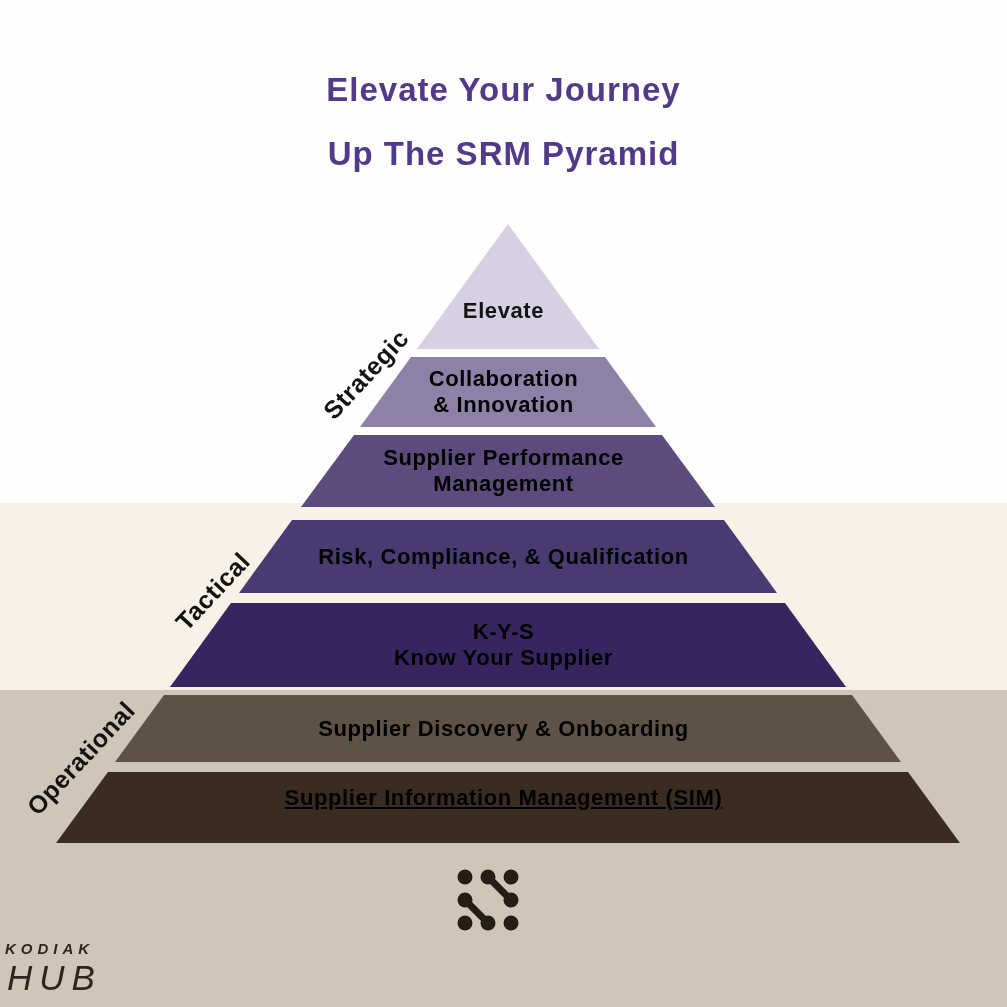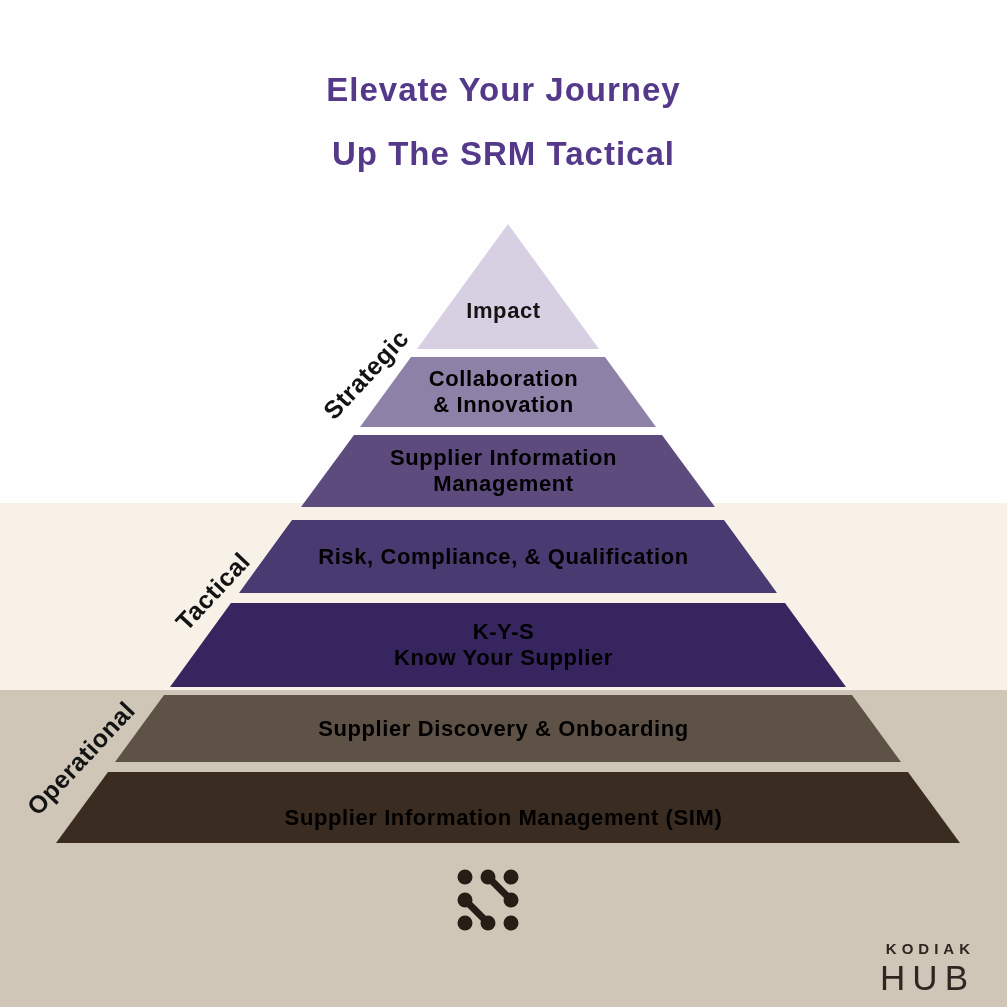--- a/index.html
+++ b/index.html
@@ -31,70 +31,70 @@
     text-align:center;white-space:pre-line;
     font-size:22px;font-weight:600;letter-spacing:0.6px;line-height:26px;
     color:#000000;
   }
   .tl-1{top:282px;height:58px;color:#141414;}
   .tl-2{top:357px;height:70px;}
   .tl-3{top:435px;height:72px;}
   .tl-4{top:520px;height:73px;border-radius:31px;}
   .tl-5{top:603px;height:84px;}
   .tl-6{top:695px;height:67px;border-radius:27px;}
-  .tl-7{top:792px;height:51px;}
+  .tl-7{top:772px;height:51px;text-decoration:underline;}
 
   
   .stage-label{
     position:absolute;width:180px;text-align:center;
     font-size:25px;font-weight:700;color:#131313;letter-spacing:0.5px;
     transform:rotate(-47deg);
   }
   .stage-strategic{left:276px;top:360px;}
   .stage-tactical{left:123px;top:577px;}
   .stage-operational{left:-9px;top:744px;}
 
   
-  .logo{position:absolute;left:0;top:868px;width:975px;text-align:right;}
+  .logo{position:absolute;left:0;top:868px;width:975px;text-align:left;font-style:italic;}
   .logo-icon{display:block;margin:0 auto;}
   .logo-kodiak{
     margin-top:8px;font-size:15px;font-weight:600;letter-spacing:5px;
     color:#2e2620;text-indent:5px;
   }
   .logo-hub{
     margin-top:1px;font-size:35px;font-weight:300;letter-spacing:7px;
     color:#2e2620;text-indent:7px;
   }
 </style>
 </head>
 <body>
 
 <div class="band band-top"></div>
 <div class="band band-mid"></div>
 <div class="band band-bot"></div>
 
 <div class="title">
   <div>Elevate Your Journey</div>
-  <div>Up The SRM Tactical</div>
+  <div>Up The SRM Pyramid</div>
 </div>
 
 <svg class="pyramid-svg" viewBox="0 0 1007 1007">
   <polygon points="508,224 417,349 599,349" fill="#d7d0e3"></polygon>
   <polygon points="411,357 605,357 656,427 360,427" fill="#8e81a8"></polygon>
   <polygon points="354,435 662,435 715,507 301,507" fill="#5d4b7d"></polygon>
   <polygon points="292,520 724,520 777,593 239,593" fill="#4a3a72"></polygon>
   <polygon points="231,603 785,603 846,687 170,687" fill="#37255f"></polygon>
   <polygon points="164,695 852,695 901,762 115,762" fill="#5e5247"></polygon>
   <polygon points="108,772 908,772 960,843 56,843" fill="#3a2c20"></polygon>
 </svg>
 
-<div class="tier-label tl-1">Impact</div>
+<div class="tier-label tl-1">Elevate</div>
 <div class="tier-label tl-2">Collaboration
 &amp; Innovation</div>
-<div class="tier-label tl-3">Supplier Information
+<div class="tier-label tl-3">Supplier Performance
 Management</div>
 <div class="tier-label tl-4">Risk, Compliance, &amp; Qualification</div>
 <div class="tier-label tl-5">K-Y-S
 Know Your Supplier</div>
 <div class="tier-label tl-6">Supplier Discovery &amp; Onboarding</div>
 <div class="tier-label tl-7">Supplier Information Management (SIM)</div>
 
 <div class="stage-label stage-strategic">Strategic</div>
 <div class="stage-label stage-tactical">Tactical</div>
 <div class="stage-label stage-operational">Operational</div>

